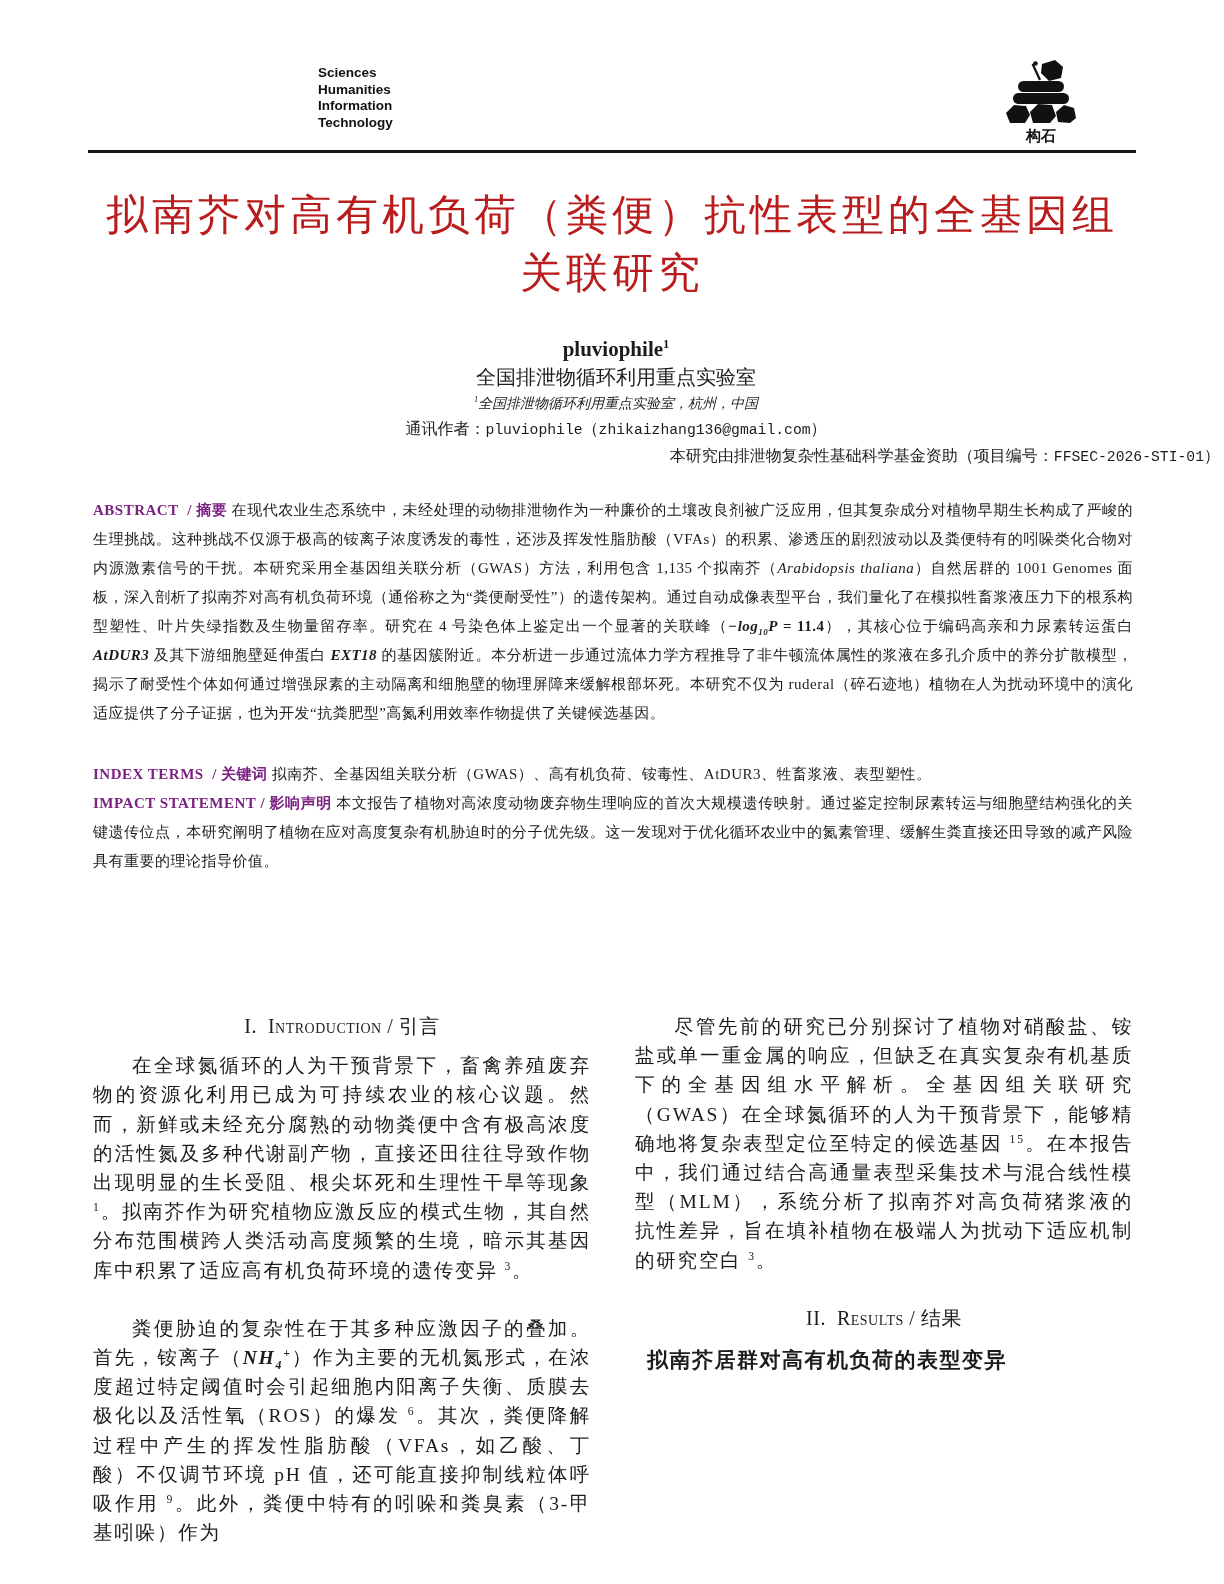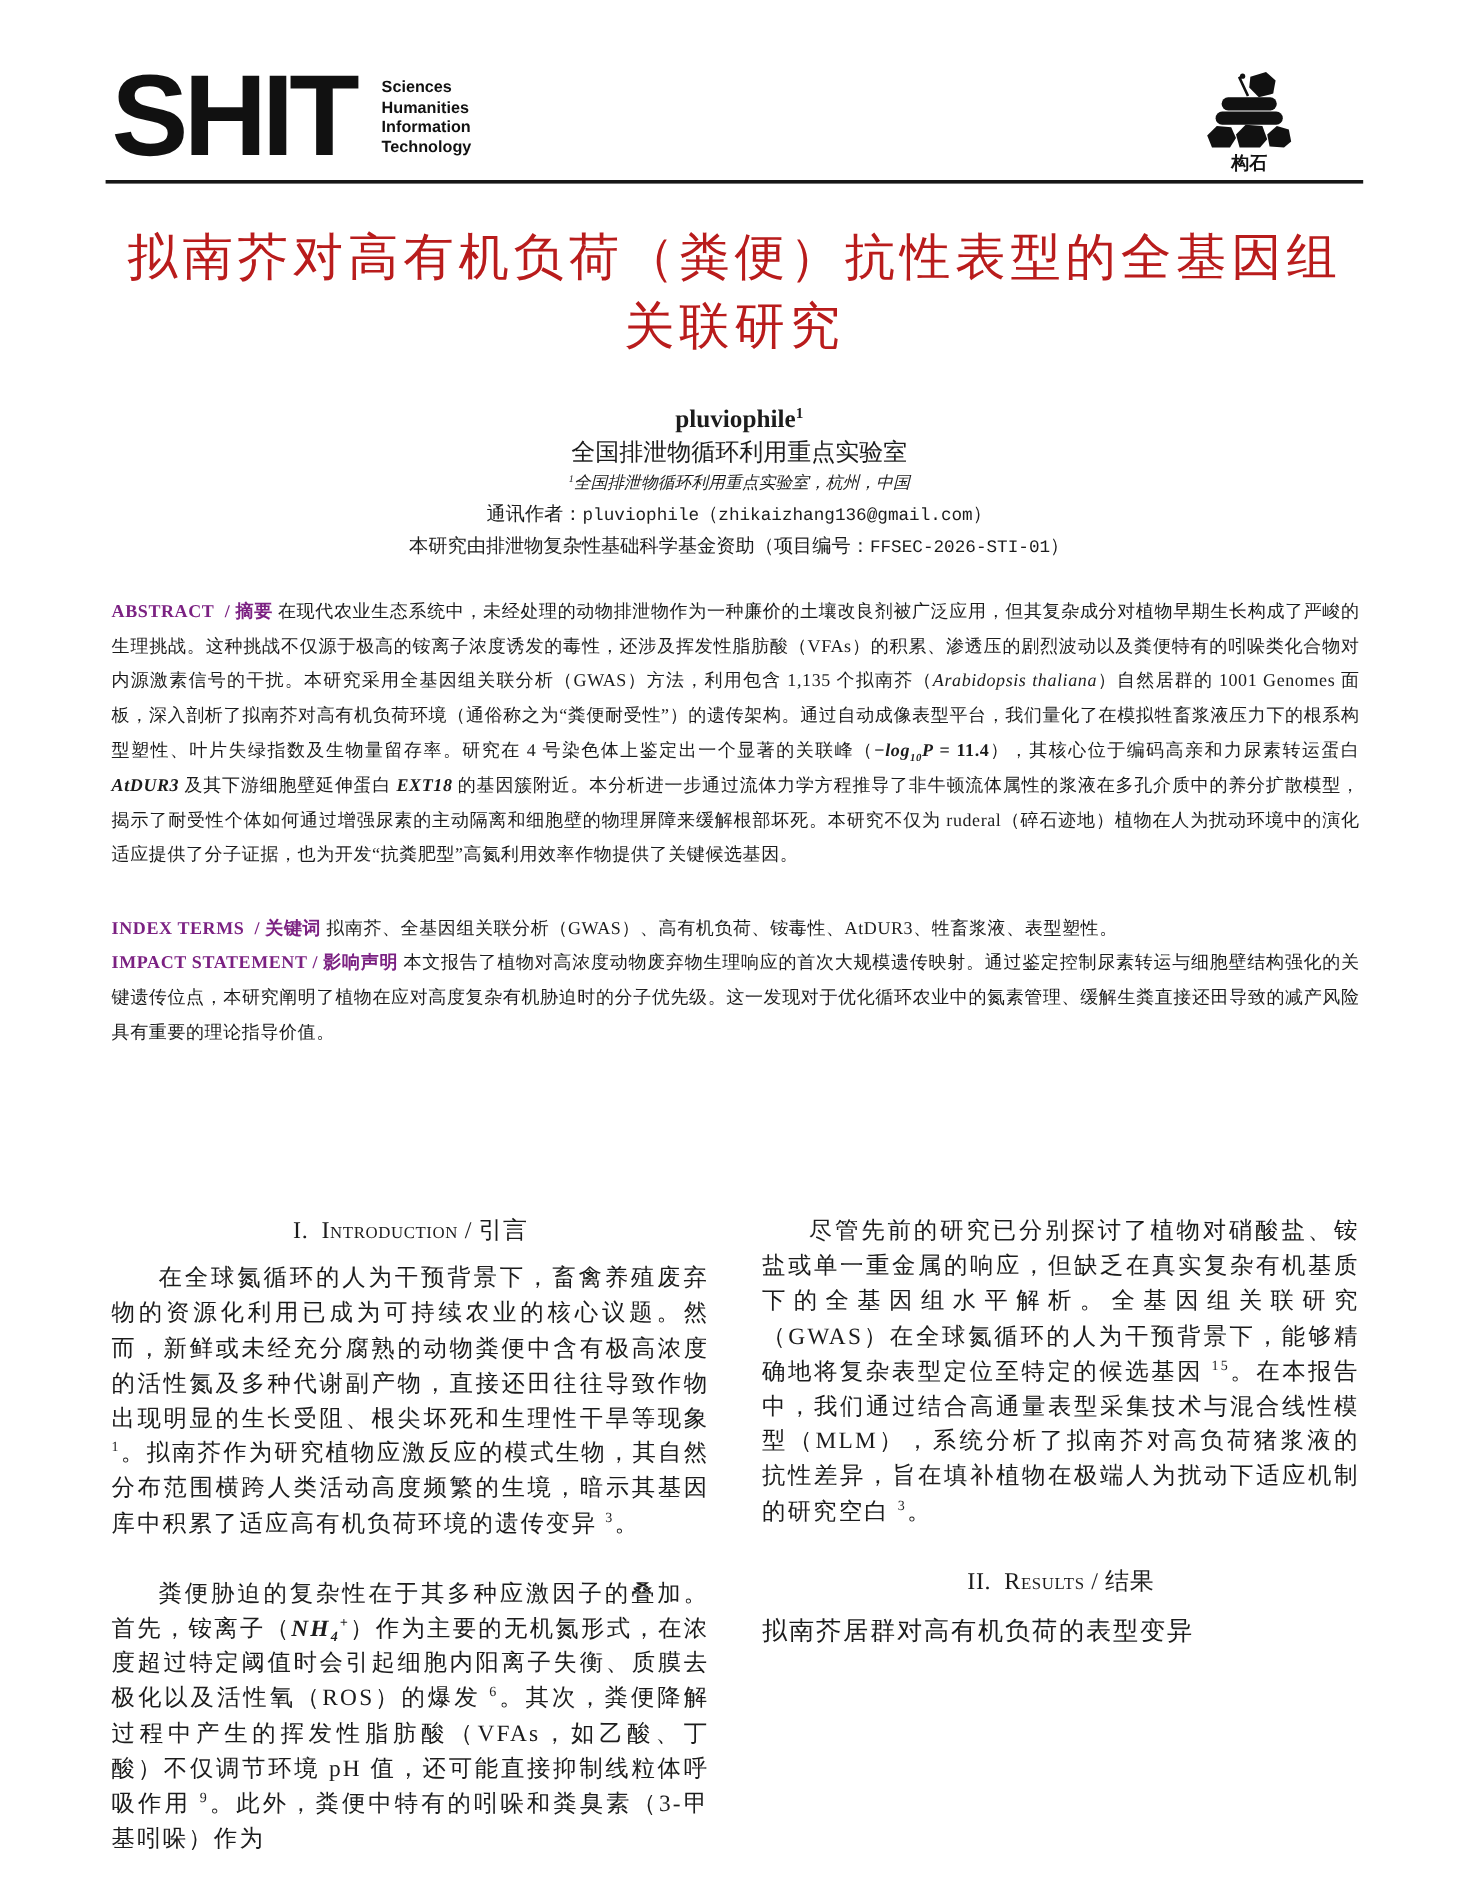--- a/index.html
+++ b/index.html
@@ -31,21 +31,21 @@
   .paper-title{
     position:absolute;left:105px;right:105px;top:186px;
     text-align:center;color:#b91c1c;
     font-size:42px;line-height:58px;letter-spacing:4px;font-weight:400;
   }
   .author-block{position:absolute;left:0;right:4px;top:336px;text-align:center;margin-left:12px;}
   .author-name{font-size:21px;font-weight:bold;line-height:27px;}
   .author-affiliation{font-size:20px;line-height:28px;}
   .affiliation-note{font-size:14px;line-height:25px;font-style:italic;}
   .corresponding{font-size:16px;line-height:25px;}
-  .funding{font-size:16px;line-height:25px;}
+  .funding{font-size:16px;line-height:25px;text-align:right;}
   
   .front-matter{
     position:absolute;left:93px;width:1040px;top:496px;
     font-size:15px;line-height:29px;text-align:justify;letter-spacing:0.5px;
   }
   .front-matter p{margin:0;}
   .abstract-p{margin-bottom:32px !important;}
   
   .seg-label{color:#7B2182;font-weight:bold;}
   .seg-b{font-weight:bold;}
@@ -62,29 +62,28 @@
   .col{width:500px;font-size:19.5px;line-height:29.2px;text-align:justify;letter-spacing:1.8px;}
   .col p{margin:0 0 29px 0;}
   .col p.indent{text-indent:2em;}
   .section-heading{
     text-align:center;font-size:20px;letter-spacing:0.5px;
     margin:0 0 10px 0;font-weight:400;
   }
   .results-heading{margin-top:24px;margin-bottom:12px;}
   .results-subheading{
     font-family:"Liberation Sans","DejaVu Sans",sans-serif;
-    font-weight:normal;font-size:21px;letter-spacing:1.5px;
-    text-align:left;margin:0;line-height:30px;
+    font-weight:bold;font-size:21px;letter-spacing:1.5px;
+    text-align:left;margin:12px;line-height:30px;
   }
 </style>
 </head>
 <body>
 
 <div class="masthead">
-  <div class="shit-logo">SHIT</div>
   <div class="logo-sub">
     <div>Sciences</div>
     <div>Humanities</div>
     <div>Information</div>
     <div>Technology</div>
   </div>
   <div class="badge">
     <span>
       <svg width="78" height="72" viewBox="0 0 78 72">
         <g fill="#111111">

